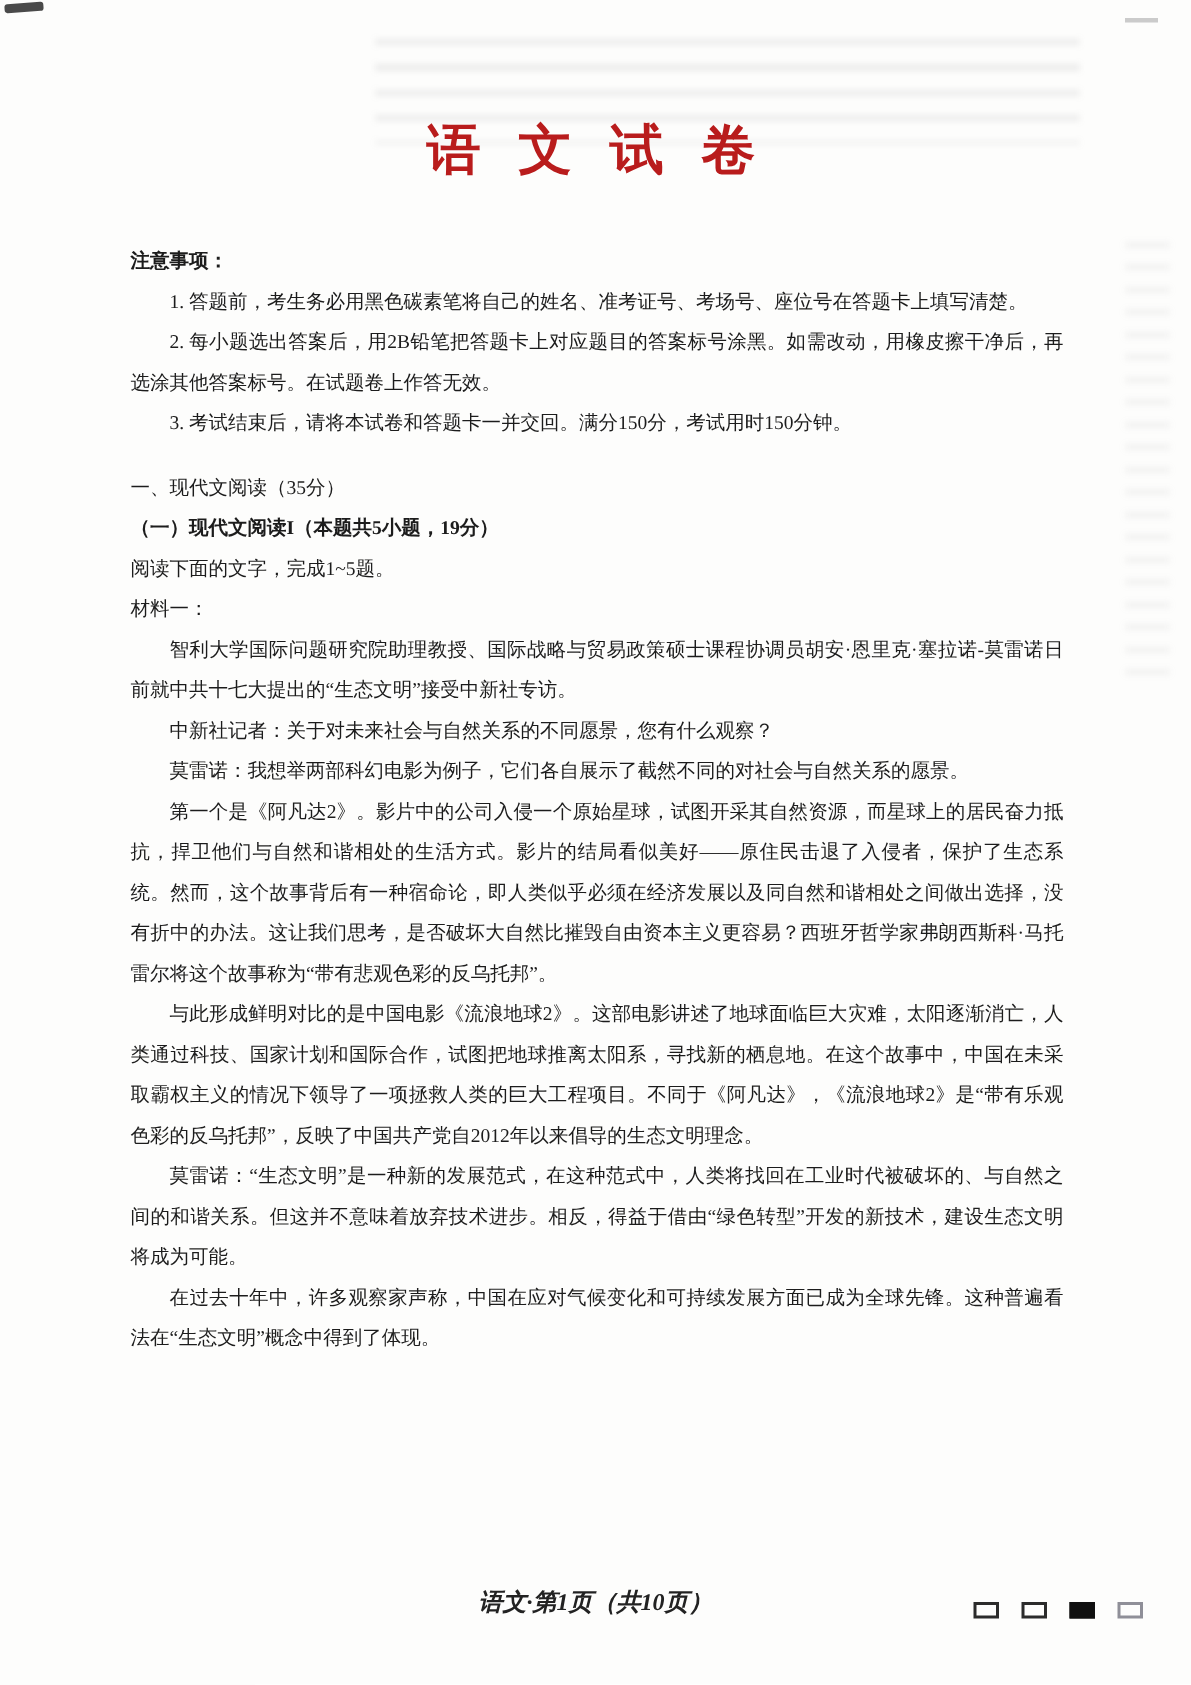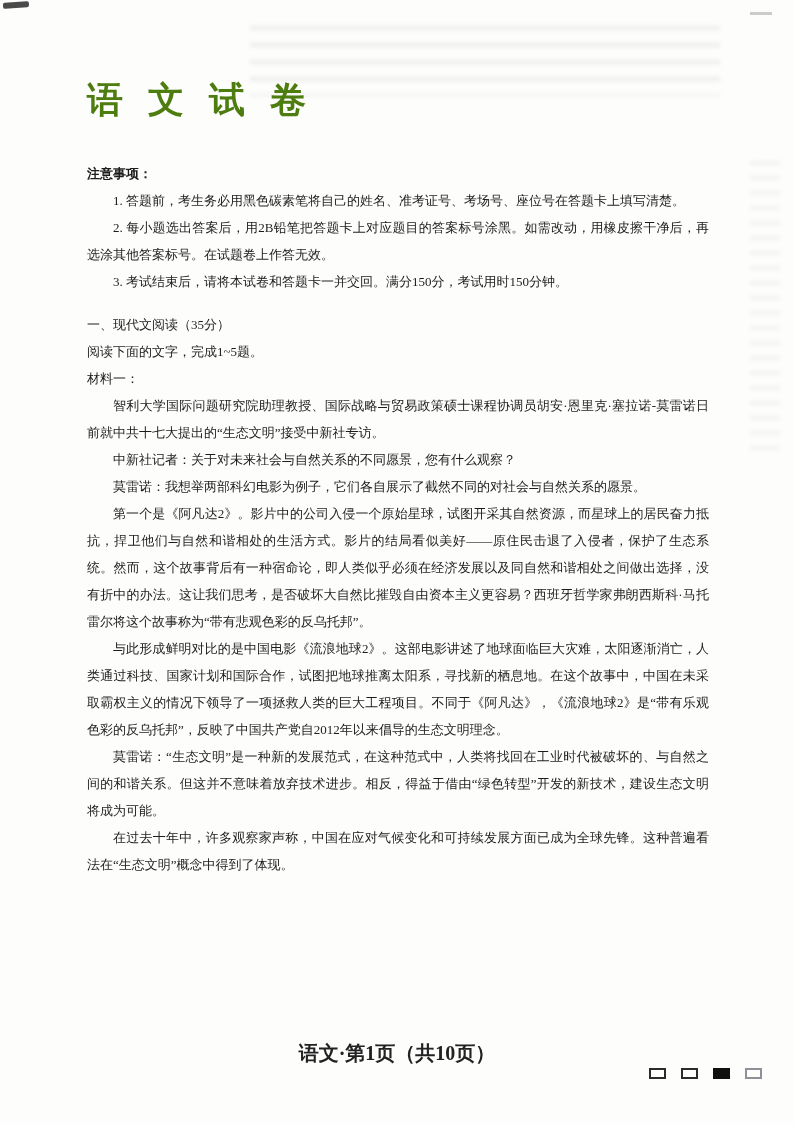--- a/index.html
+++ b/index.html
@@ -13,47 +13,48 @@
     color: #1c1c1c;
   }
   .content {
     position: absolute;
     left: 87px;
     top: 0;
     width: 622px;
   }
   .title {
     margin: 76px 0 36px 0;
-    text-align: left;
+    text-align: center;
     font-size: 36px;
     font-weight: bold;
     letter-spacing: 8px;
     line-height: 48px;
-    color: #4d7c0f;
+    color: #b91c1c;
   }
   p {
     margin: 0;
     font-size: 13px;
     line-height: 27px;
     text-align: justify;
     text-justify: inter-ideograph;
   }
   .indent { text-indent: 2em; }
   .bold { font-weight: bold; }
   .section-heading { margin-top: 16px; font-weight: normal; }
   .subsection-heading { font-weight: bold; }
   .footer {
     position: absolute;
     left: 0;
     right: 0;
-    bottom: 56px;
+    bottom: 44px;
     text-align: center;
-    font-size: 20px;
+    font-size: 16px;
     font-weight: bold;
     color: #222;
+    font-style: italic;
   }
   .marks {
     position: absolute;
     right: 32px;
     bottom: 44px;
     display: flex;
     gap: 15px;
     align-items: center;
   }
   .mark {
@@ -111,20 +112,21 @@
     <div class="title">语 文 试 卷</div>
 
     <p class="bold">注意事项：</p>
 
     <p class="indent">1. 答题前，考生务必用黑色碳素笔将自己的姓名、准考证号、考场号、座位号在答题卡上填写清楚。</p>
     <p class="indent">2. 每小题选出答案后，用2B铅笔把答题卡上对应题目的答案标号涂黑。如需改动，用橡皮擦干净后，再选涂其他答案标号。在试题卷上作答无效。</p>
     <p class="indent">3. 考试结束后，请将本试卷和答题卡一并交回。满分150分，考试用时150分钟。</p>
 
     <p class="section-heading">一、现代文阅读（35分）</p>
 
+    <p class="subsection-heading">（一）现代文阅读I（本题共5小题，19分）</p>
 
     <p>阅读下面的文字，完成1~5题。</p>
 
     <p>材料一：</p>
 
     <div>
       <p class="indent">智利大学国际问题研究院助理教授、国际战略与贸易政策硕士课程协调员胡安·恩里克·塞拉诺-莫雷诺日前就中共十七大提出的“生态文明”接受中新社专访。</p>
       <p class="indent">中新社记者：关于对未来社会与自然关系的不同愿景，您有什么观察？</p>
       <p class="indent">莫雷诺：我想举两部科幻电影为例子，它们各自展示了截然不同的对社会与自然关系的愿景。</p>
       <p class="indent">第一个是《阿凡达2》。影片中的公司入侵一个原始星球，试图开采其自然资源，而星球上的居民奋力抵抗，捍卫他们与自然和谐相处的生活方式。影片的结局看似美好——原住民击退了入侵者，保护了生态系统。然而，这个故事背后有一种宿命论，即人类似乎必须在经济发展以及同自然和谐相处之间做出选择，没有折中的办法。这让我们思考，是否破坏大自然比摧毁自由资本主义更容易？西班牙哲学家弗朗西斯科·马托雷尔将这个故事称为“带有悲观色彩的反乌托邦”。</p>

